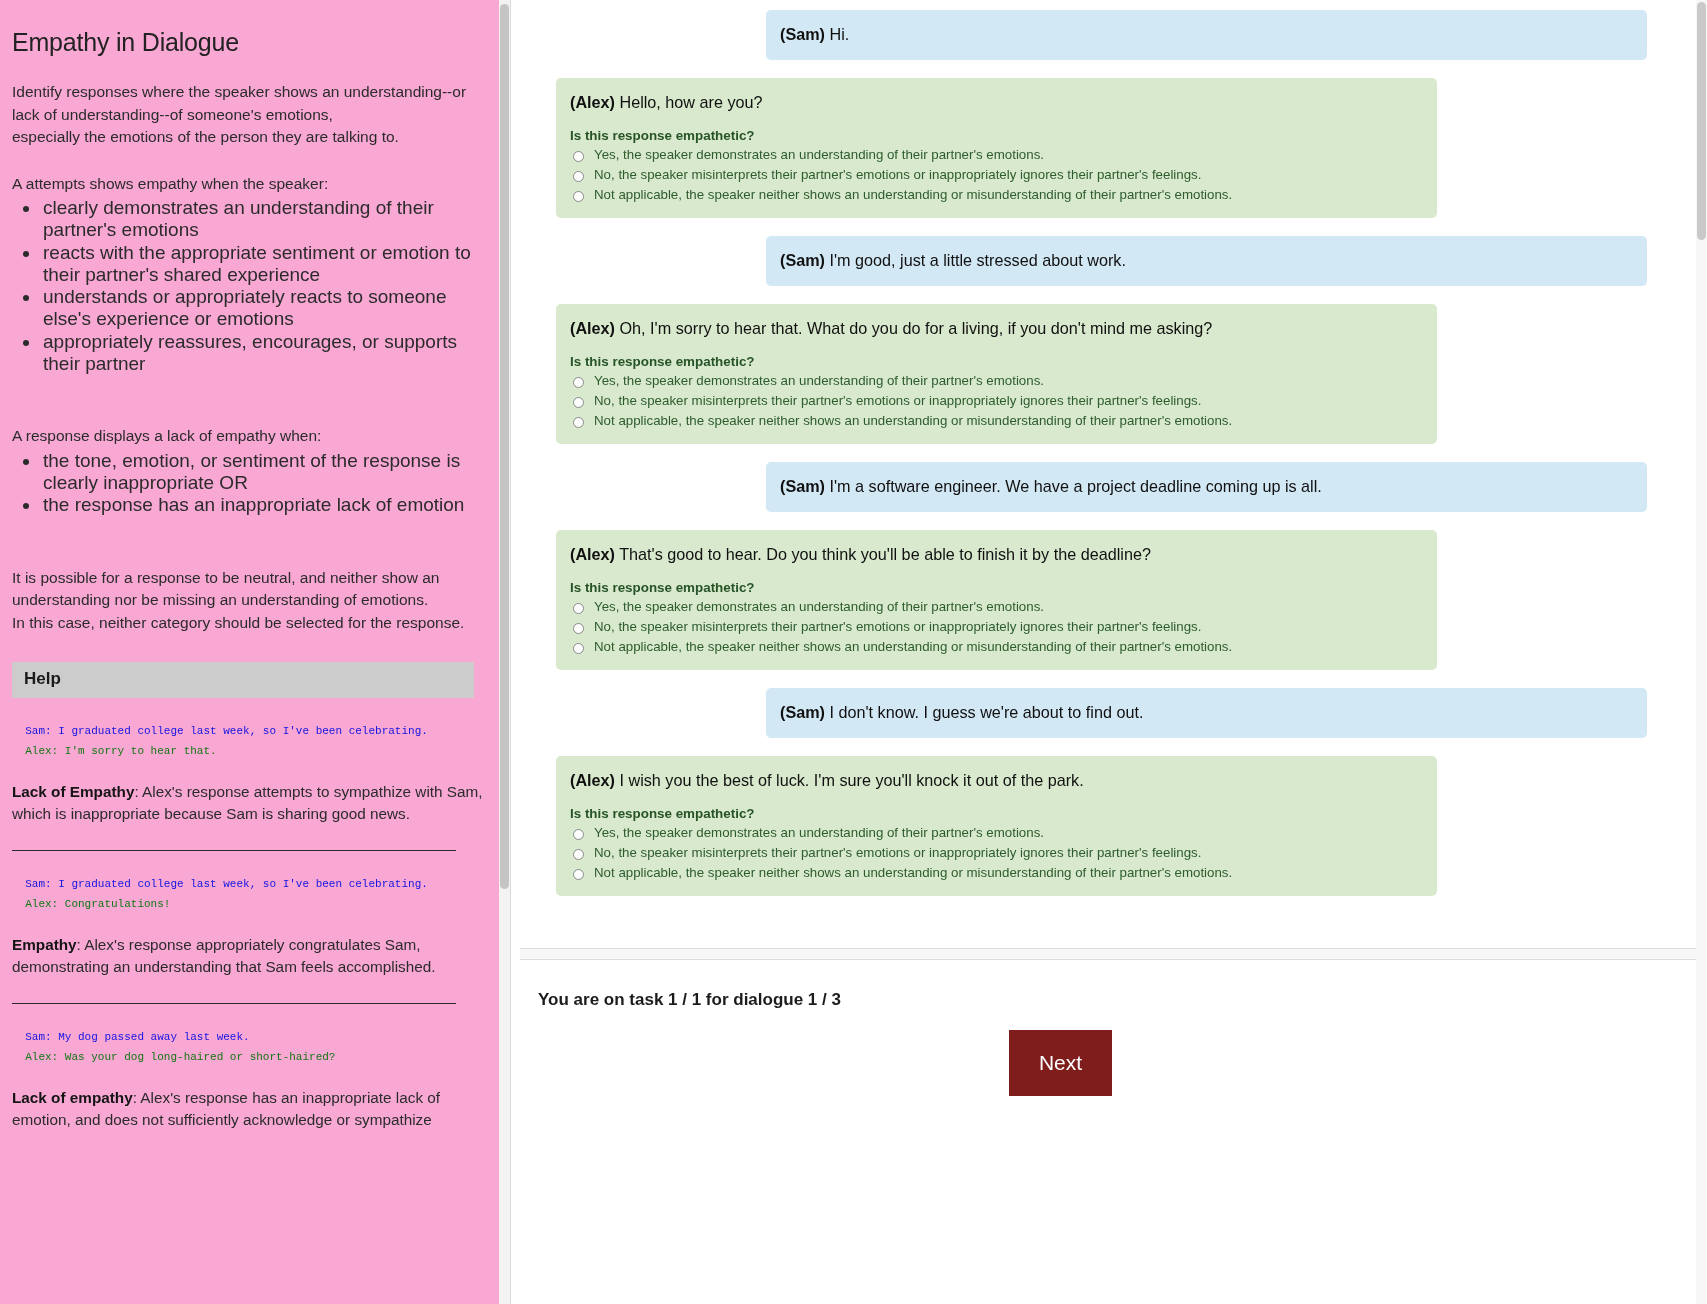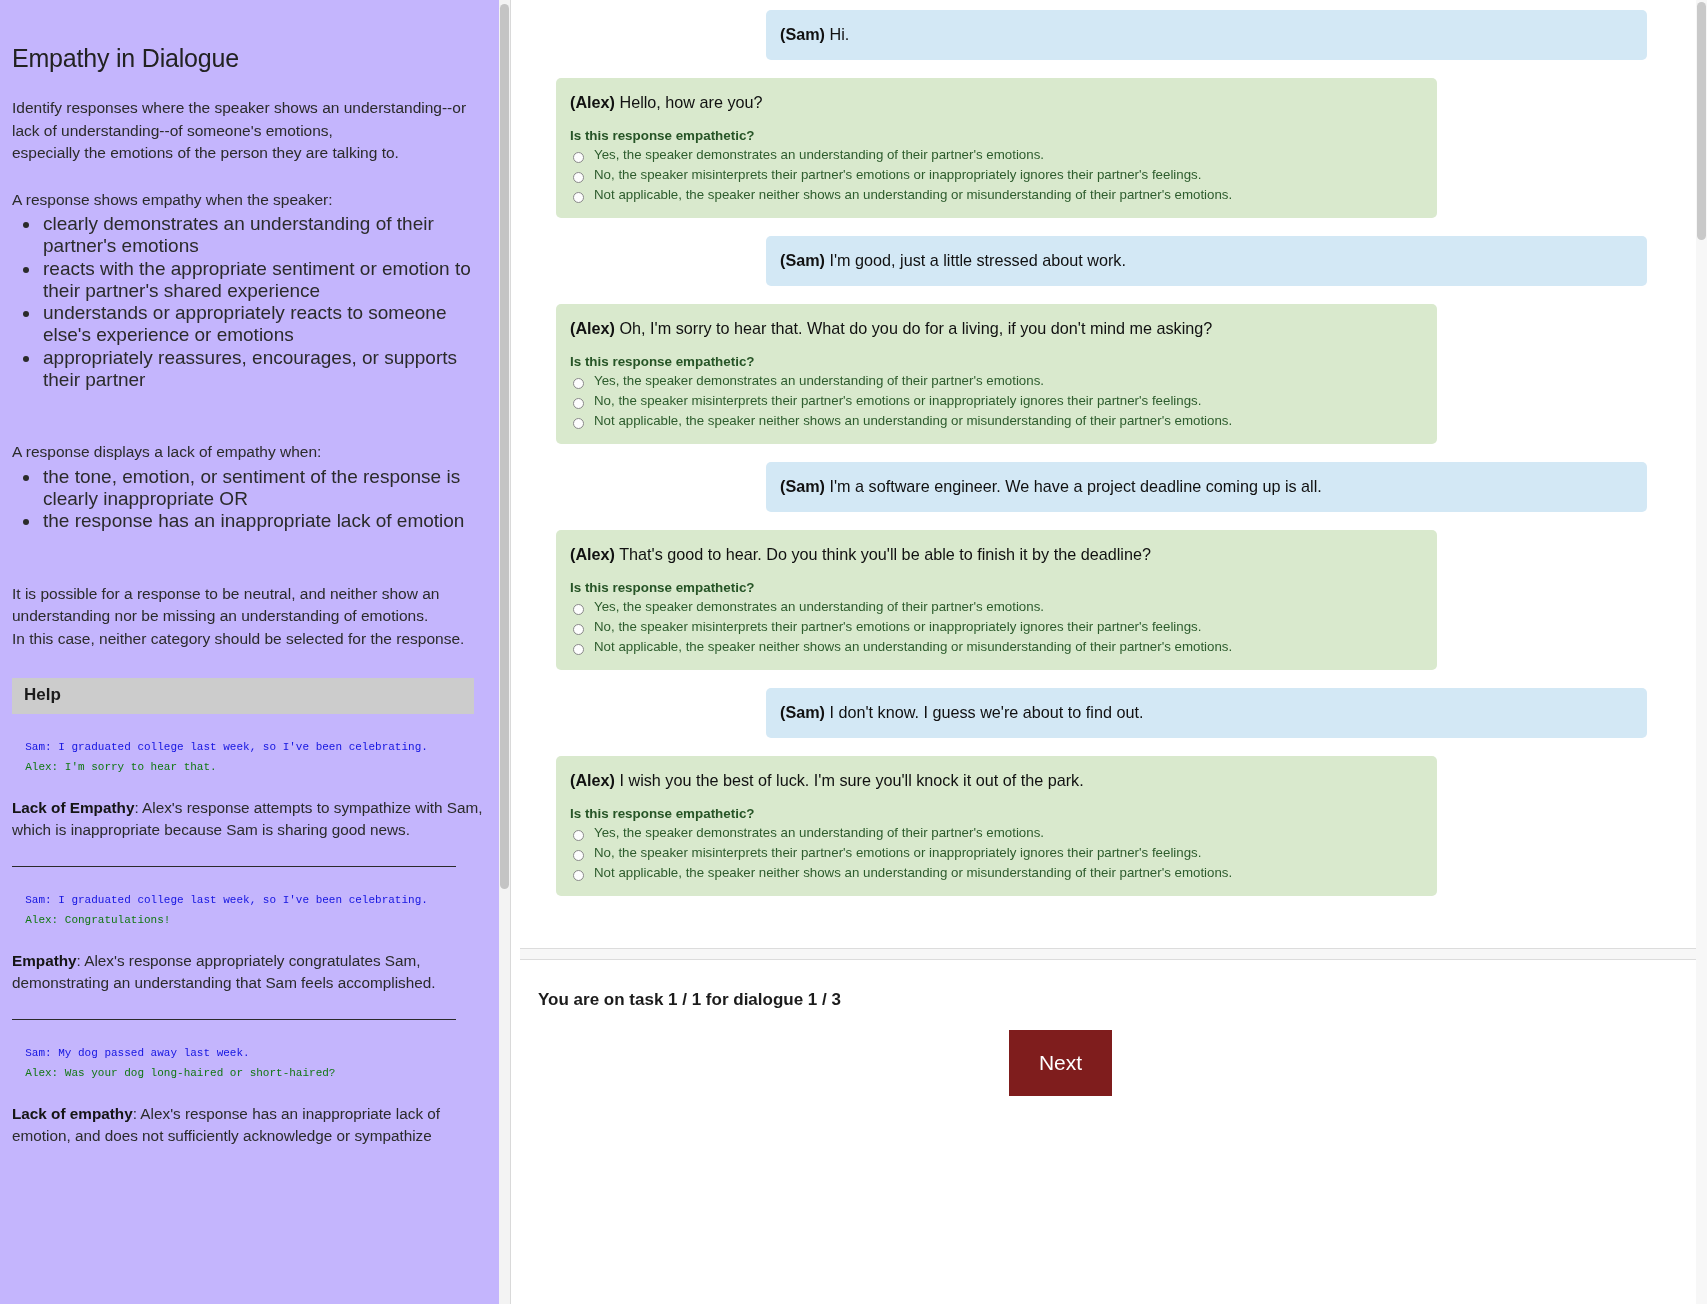--- a/index.html
+++ b/index.html
@@ -14,25 +14,25 @@
   #app {
     display: flex;
     width: 1707px;
     height: 1304px;
   }
 
   
   .left-panel {
     width: 510px;
     height: 1304px;
-    background: #c4b5fd;
+    background: #f9a8d4;
     overflow: hidden;
     position: relative;
     flex: 0 0 510px;
-    padding: 16px 14px 0 12px;
+    padding: 0 14px 0 12px;
   }
   .left-inner {
     width: 484px;
     position: relative;
     top: -2px;
   }
   .panel-title {
     font-size: 25px;
     font-weight: 400;
     color: #222;
@@ -156,21 +156,21 @@
   .utt b { font-weight: 700; }
 
   .q-label {
     font-size: 13.4px;
     font-weight: 700;
     color: #265426;
     margin: 16px 0 3px 0;
   }
   .opt-row {
     display: flex;
-    align-items: flex-end;
+    align-items: center;
     margin: 0 0 3px 0;
     cursor: pointer;
   }
   .radio {
     width: 11px; height: 11px;
     border: 1px solid #8a8a8a;
     border-radius: 50%;
     background: #fdfdfd;
     margin: 3.5px 10px 0 3px;
     flex: 0 0 11px;
@@ -245,21 +245,21 @@
   <div class="left-panel">
     <div class="left-inner">
 
       <h1 class="panel-title">Empathy in Dialogue</h1>
 
       <p class="para">
         <span>Identify responses where the speaker shows an understanding--or lack of understanding--of someone's emotions,</span><br>
         <span>especially the emotions of the person they are talking to.</span>
       </p>
 
-      <p class="para">A response shows empathy when the speaker:</p>
+      <p class="para">A attempts shows empathy when the speaker:</p>
       <ul class="blist">
         <li>clearly demonstrates an understanding of their partner's emotions</li>
         <li>reacts with the appropriate sentiment or emotion to their partner's shared experience</li>
         <li>understands or appropriately reacts to someone else's experience or emotions</li>
         <li>appropriately reassures, encourages, or supports their partner</li>
       </ul>
 
       <div class="spacer-lg"></div>
 
       <p class="para">A response displays a lack of empathy when:</p>

